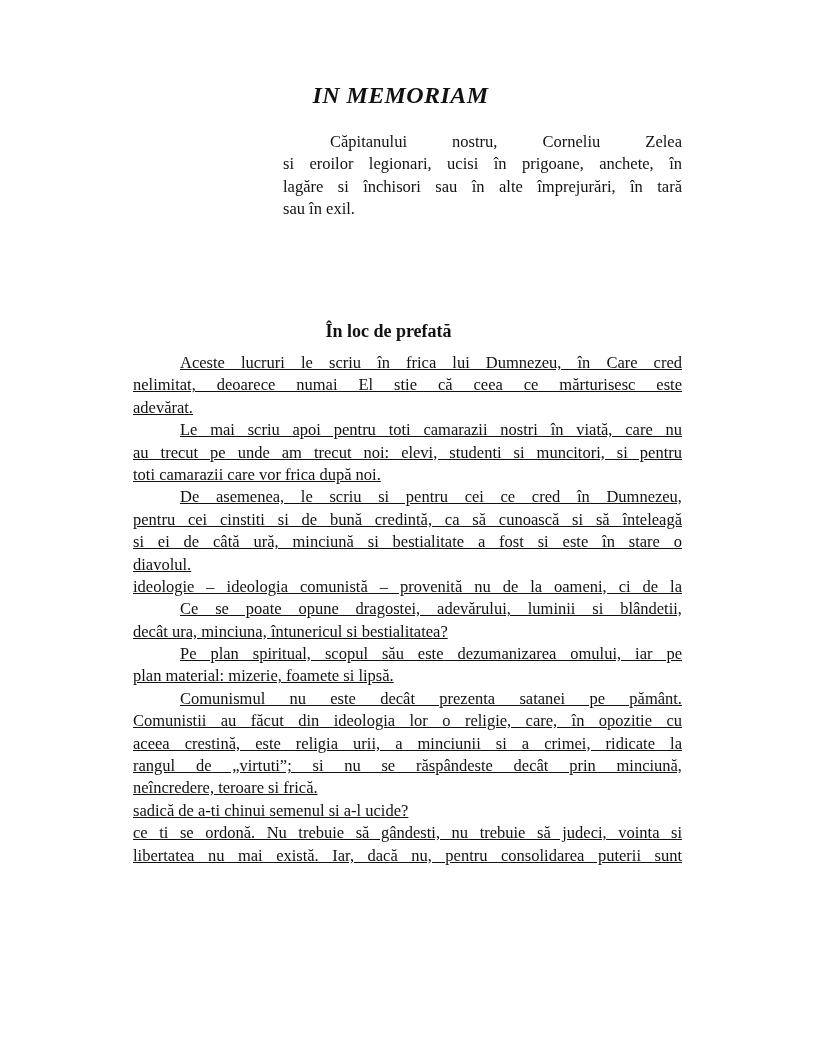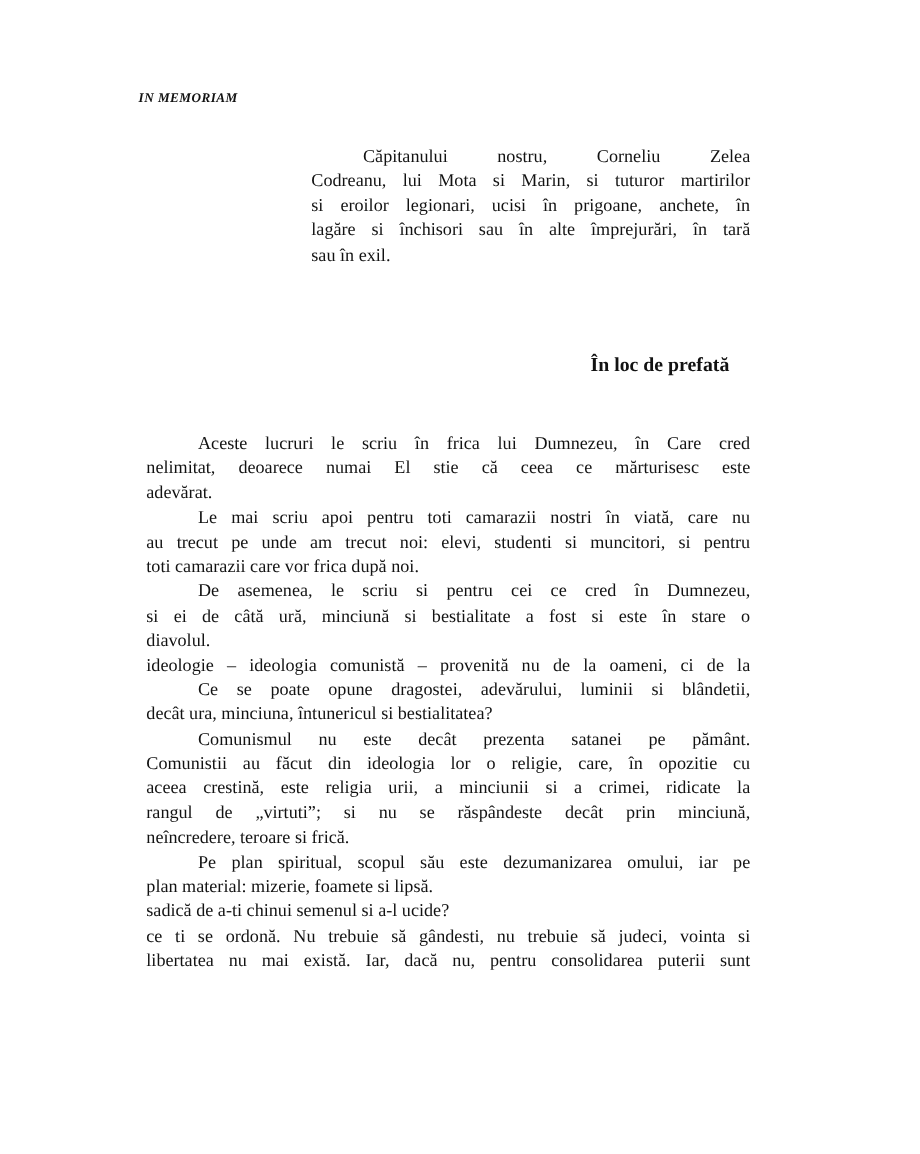--- a/index.html
+++ b/index.html
@@ -17,105 +17,107 @@
     background: #ffffff;
     font-family: "Liberation Serif", serif;
     color: #121212;
   }
   .title {
     position: absolute;
     top: 82px;
     left: 126px;
     width: 549px;
     margin: 0;
-    font-size: 12px;
+    font-size: 24px;
     font-weight: bold;
     font-style: italic;
+    text-align: center;
     letter-spacing: 0.4px;
   }
   .dedication {
     position: absolute;
     top: 131px;
     left: 283px;
     width: 399px;
   }
   .heading {
     position: absolute;
     top: 321px;
     left: 114px;
     width: 549px;
     margin: 0;
     font-size: 18px;
     font-weight: bold;
-    text-align: right;
+    text-align: center;
   }
   .bodytext {
     position: absolute;
-    top: 392px;
+    top: 352px;
     left: 133px;
     width: 549px;
+    text-decoration: underline;
   }
   .tline {
     height: 22.4px;
     line-height: 22.4px;
     font-size: 16.5px;
     overflow: hidden;
     text-align: justify;
     text-align-last: justify;
   }
   .tline.firstline { text-indent: 47px; }
   .tline.lastline  { text-align-last: left; }
 </style>
 </head>
 <body>
 
 <div class="page">
   <h1 class="title">IN MEMORIAM</h1>
 
   <div class="dedication" id="dedication">
       <div class="tline firstline">Căpitanului nostru, Corneliu Zelea</div>
-      <div class="tline">Codreanu, lui Mota si Marin, si tuturor martirilor</div>
       <div class="tline">si eroilor legionari, ucisi în prigoane, anchete, în</div>
       <div class="tline">lagăre si închisori sau în alte împrejurări, în tară</div>
       <div class="tline lastline">sau în exil.</div>
     </div>
 
   <h2 class="heading">În loc de prefată</h2>
 
   <div class="bodytext" id="bodytext">
       <div class="para">
         <div class="tline firstline">Aceste lucruri le scriu în frica lui Dumnezeu, în Care cred</div>
         <div class="tline">nelimitat, deoarece numai El stie că ceea ce mărturisesc este</div>
         <div class="tline lastline">adevărat.</div>
       </div>
       <div class="para">
         <div class="tline firstline">Le mai scriu apoi pentru toti camarazii nostri în viată, care nu</div>
         <div class="tline">au trecut pe unde am trecut noi: elevi, studenti si muncitori, si pentru</div>
         <div class="tline lastline">toti camarazii care vor frica după noi.</div>
       </div>
       <div class="para">
         <div class="tline firstline">De asemenea, le scriu si pentru cei ce cred în Dumnezeu,</div>
+        <div class="tline">pentru cei cinstiti si de bună credintă, ca să cunoască si să înteleagă</div>
         <div class="tline">si ei de câtă ură, minciună si bestialitate a fost si este în stare o</div>
         <div class="tline lastline">diavolul.</div>
         <div class="tline">ideologie – ideologia comunistă – provenită nu de la oameni, ci de la</div>
       </div>
       <div class="para">
         <div class="tline firstline">Ce se poate opune dragostei, adevărului, luminii si blândetii,</div>
         <div class="tline lastline">decât ura, minciuna, întunericul si bestialitatea?</div>
       </div>
       <div class="para">
+        <div class="tline firstline">Pe plan spiritual, scopul său este dezumanizarea omului, iar pe</div>
+        <div class="tline lastline">plan material: mizerie, foamete si lipsă.</div>
+      </div>
+      <div class="para">
         <div class="tline firstline">Comunismul nu este decât prezenta satanei pe pământ.</div>
         <div class="tline">Comunistii au făcut din ideologia lor o religie, care, în opozitie cu</div>
         <div class="tline">aceea crestină, este religia urii, a minciunii si a crimei, ridicate la</div>
         <div class="tline">rangul de „virtuti”; si nu se răspândeste decât prin minciună,</div>
         <div class="tline lastline">neîncredere, teroare si frică.</div>
-      </div>
-      <div class="para">
-        <div class="tline firstline">Pe plan spiritual, scopul său este dezumanizarea omului, iar pe</div>
-        <div class="tline lastline">plan material: mizerie, foamete si lipsă.</div>
       </div>
       <div class="para">
         <div class="tline lastline">sadică de a-ti chinui semenul si a-l ucide?</div>
       </div>
       <div class="para">
         <div class="tline">ce ti se ordonă. Nu trebuie să gândesti, nu trebuie să judeci, vointa si</div>
         <div class="tline">libertatea nu mai există. Iar, dacă nu, pentru consolidarea puterii sunt</div>
       </div>
     </div>
 </div>

